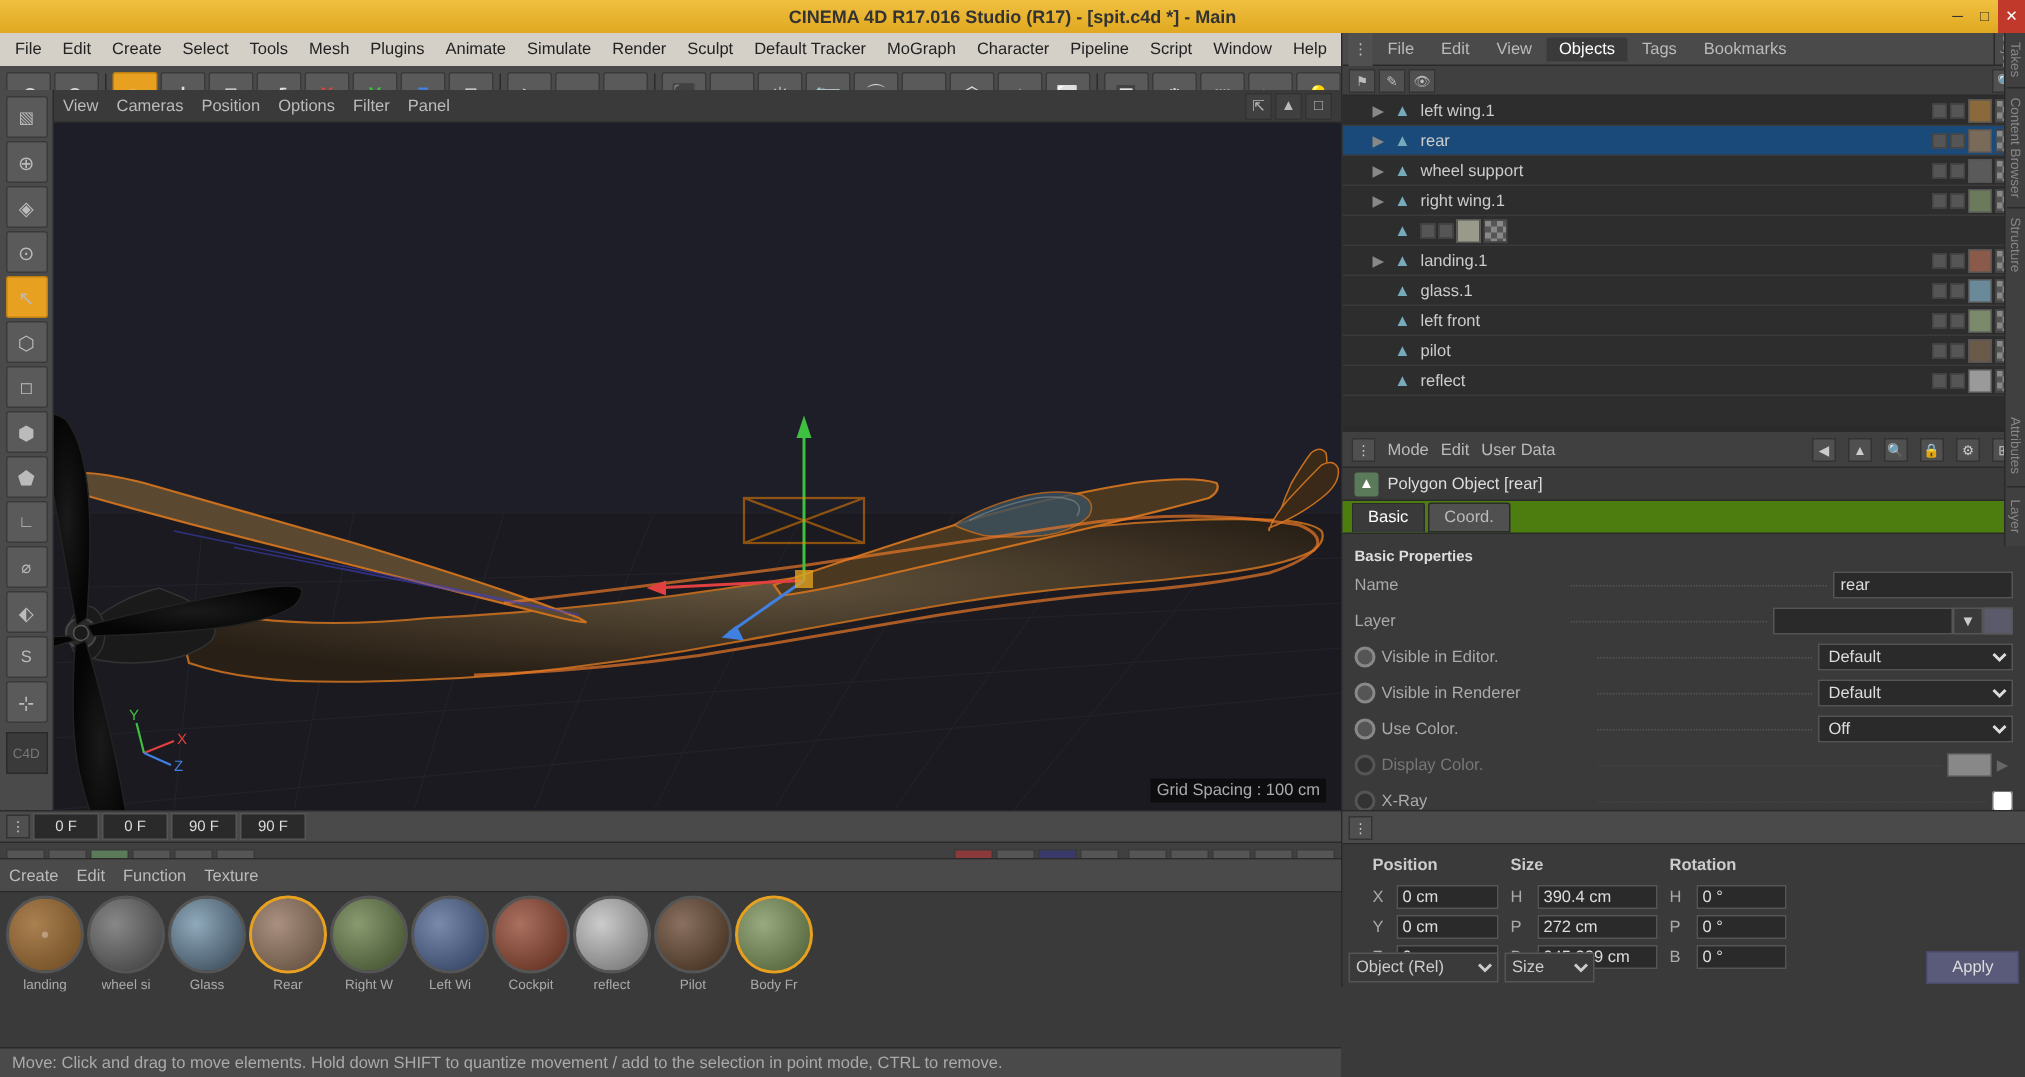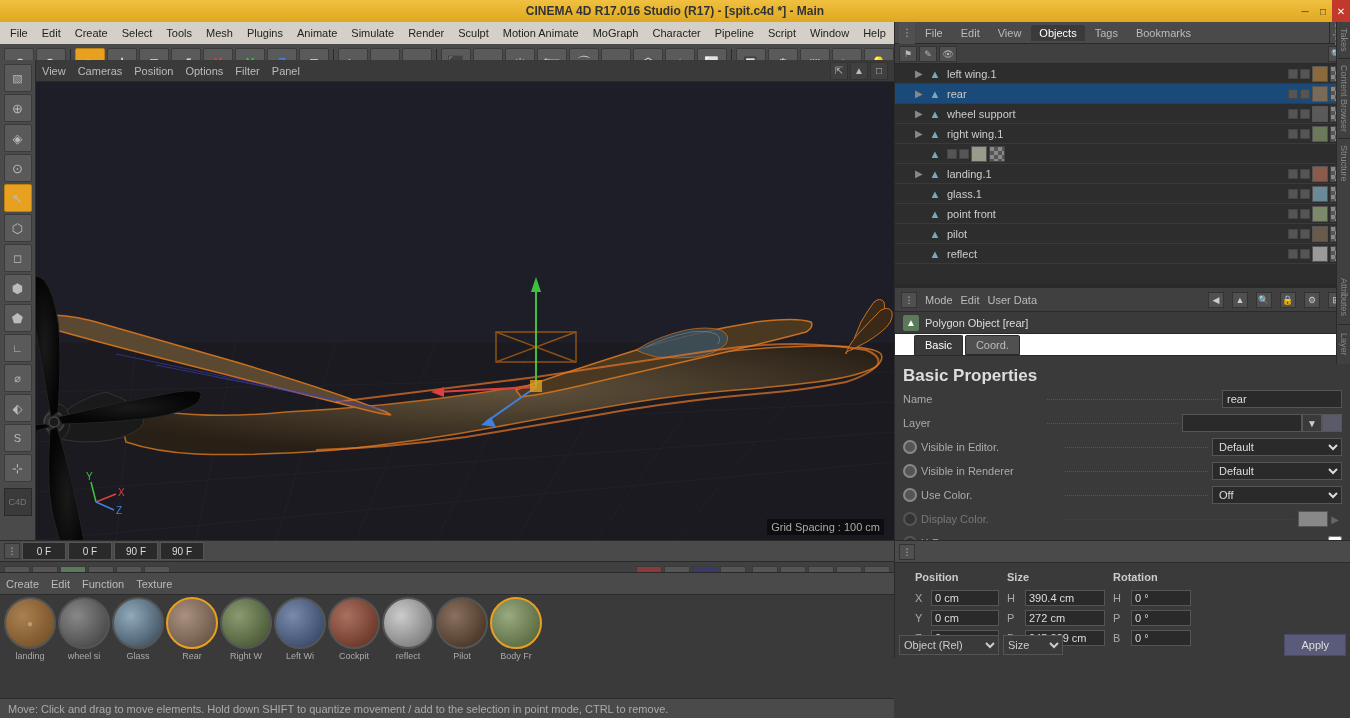--- a/index.html
+++ b/index.html
@@ -118,21 +118,21 @@
     .prop-label { width: 140px; font-size: 11px; color: #aaa; }
     .prop-input {
       height: 18px; background: #2a2a2a; border: 1px solid #555; color: #ddd;
       font-size: 11px; padding: 0 4px; width: 80px;
     }
     .prop-select {
       height: 18px; background: #2a2a2a; border: 1px solid #555; color: #ddd;
       font-size: 11px; padding: 0 2px; width: 130px;
     }
     .prop-checkbox { width: 14px; height: 14px; }
-    .section-title { font-size: 17px; color: #ddd; font-weight: bold; padding: 4px 0 2px; }
+    .section-title { font-size: 10px; color: #ddd; font-weight: bold; padding: 4px 0 2px; }
     .transport-btn { width: 26px; height: 22px; background: #555; border: 1px solid #3a3a3a; display: flex; align-items: center; justify-content: center; cursor: pointer; color: #ddd; font-size: 12px; }
     .mat-menu { font-size: 11px; color: #bbb; cursor: pointer; }
     .mat-thumb-container { display: flex; flex-direction: column; align-items: center; cursor: pointer; }
     .mat-thumb {
       width: 52px; height: 52px; border-radius: 50%; border: 2px solid #555;
       background: #888; display: flex; align-items: center; justify-content: center;
     }
     .mat-thumb.selected { border-color: #e8a020; }
     .mat-name { font-size: 9px; color: #aaa; text-align: center; margin-top: 2px; max-width: 52px; overflow: hidden; white-space: nowrap; }
     .apply-btn { height: 22px; background: #5a5a7a; border: 1px solid #4a4a6a; color: #ddd; font-size: 11px; padding: 0 16px; cursor: pointer; }
@@ -173,21 +173,21 @@
   <div class="menu-item">Edit</div>
   <div class="menu-item">Create</div>
   <div class="menu-item">Select</div>
   <div class="menu-item">Tools</div>
   <div class="menu-item">Mesh</div>
   <div class="menu-item">Plugins</div>
   <div class="menu-item">Animate</div>
   <div class="menu-item">Simulate</div>
   <div class="menu-item">Render</div>
   <div class="menu-item">Sculpt</div>
-  <div class="menu-item">Motion Animate</div>
+  <div class="menu-item">Default Tracker</div>
   <div class="menu-item">MoGraph</div>
   <div class="menu-item">Character</div>
   <div class="menu-item">Pipeline</div>
   <div class="menu-item">Script</div>
   <div class="menu-item">Window</div>
   <div class="menu-item">Help</div>
   <div style="flex:1"></div>
   <div style="font-size:11px;color:#555;margin-right:4px;">Layout:</div>
   <select style="font-size:11px;height:18px;background:#d4d0c8;border:1px solid #aaa;">
     <option>Startup</option>
@@ -474,21 +474,21 @@
         <div style="width:10px;height:10px;background:#555;border:1px solid #444;display:inline-block;"></div>
         <div class="obj-material-thumb" style="background:#6a8a9a;"></div>
         <div class="obj-material-check"></div>
       </div>
     </div>
 
     <div class="obj-row">
       <span class="obj-indent"></span>
       <span class="obj-arrow"></span>
       <span class="obj-icon" style="color:#7ab;">▲</span>
-      <span class="obj-name">point front</span>
+      <span class="obj-name">left front</span>
       <div class="obj-badges">
         <div style="width:10px;height:10px;background:#555;border:1px solid #444;display:inline-block;"></div>
         <div style="width:10px;height:10px;background:#555;border:1px solid #444;display:inline-block;"></div>
         <div class="obj-material-thumb" style="background:#7a8a6a;"></div>
         <div class="obj-material-check"></div>
       </div>
     </div>
 
     <div class="obj-row">
       <span class="obj-indent"></span>
@@ -533,21 +533,21 @@
       <div style="width:16px;height:16px;background:#505050;border:1px solid #333;display:flex;align-items:center;justify-content:center;cursor:pointer;font-size:9px;">🔒</div>
       <div style="width:16px;height:16px;background:#505050;border:1px solid #333;display:flex;align-items:center;justify-content:center;cursor:pointer;font-size:9px;">⚙</div>
       <div style="width:16px;height:16px;background:#505050;border:1px solid #333;display:flex;align-items:center;justify-content:center;cursor:pointer;font-size:9px;">⊞</div>
     </div>
 
     <div id="poly-obj-title" style="height:22px;background:#3a3a3a;display:flex;align-items:center;padding:0 8px;gap:6px;border-bottom:1px solid #2a2a2a;">
       <div class="poly-icon">▲</div>
       <span style="font-size:11px;color:#ddd;">Polygon Object [rear]</span>
     </div>
 
-    <div id="basic-tabs" style="height:22px;background:#ffffff;display:flex;align-items:flex-end;padding:0 19px;gap:2px;border-bottom:1px solid #2a2a2a;">
+    <div id="basic-tabs" style="height:22px;background:#4d7c0f;display:flex;align-items:flex-end;padding:0 6px;gap:2px;border-bottom:1px solid #2a2a2a;">
       <div class="basic-tab active">Basic</div>
       <div class="basic-tab">Coord.</div>
     </div>
 
     <div id="basic-props" style="padding:6px 8px;">
       <div class="section-title">Basic Properties</div>
 
       <div class="prop-row">
         <span class="prop-label">Name</span>
         <span style="flex:1;border-bottom:1px dotted #555;margin:0 4px;"></span>

